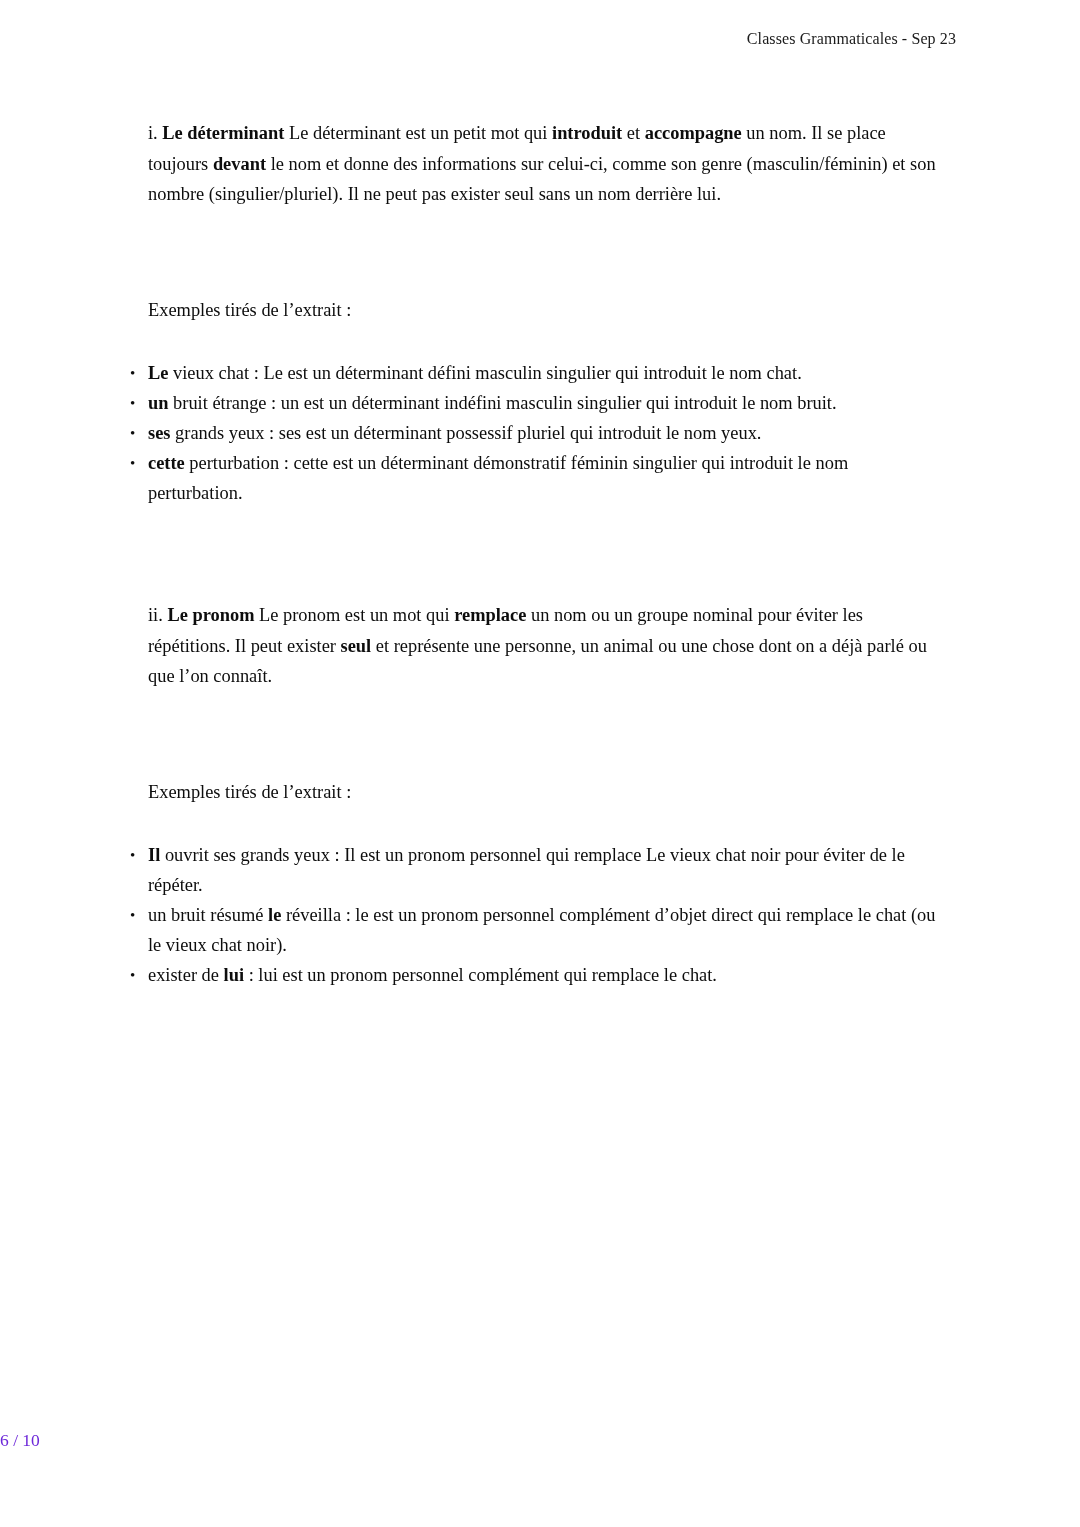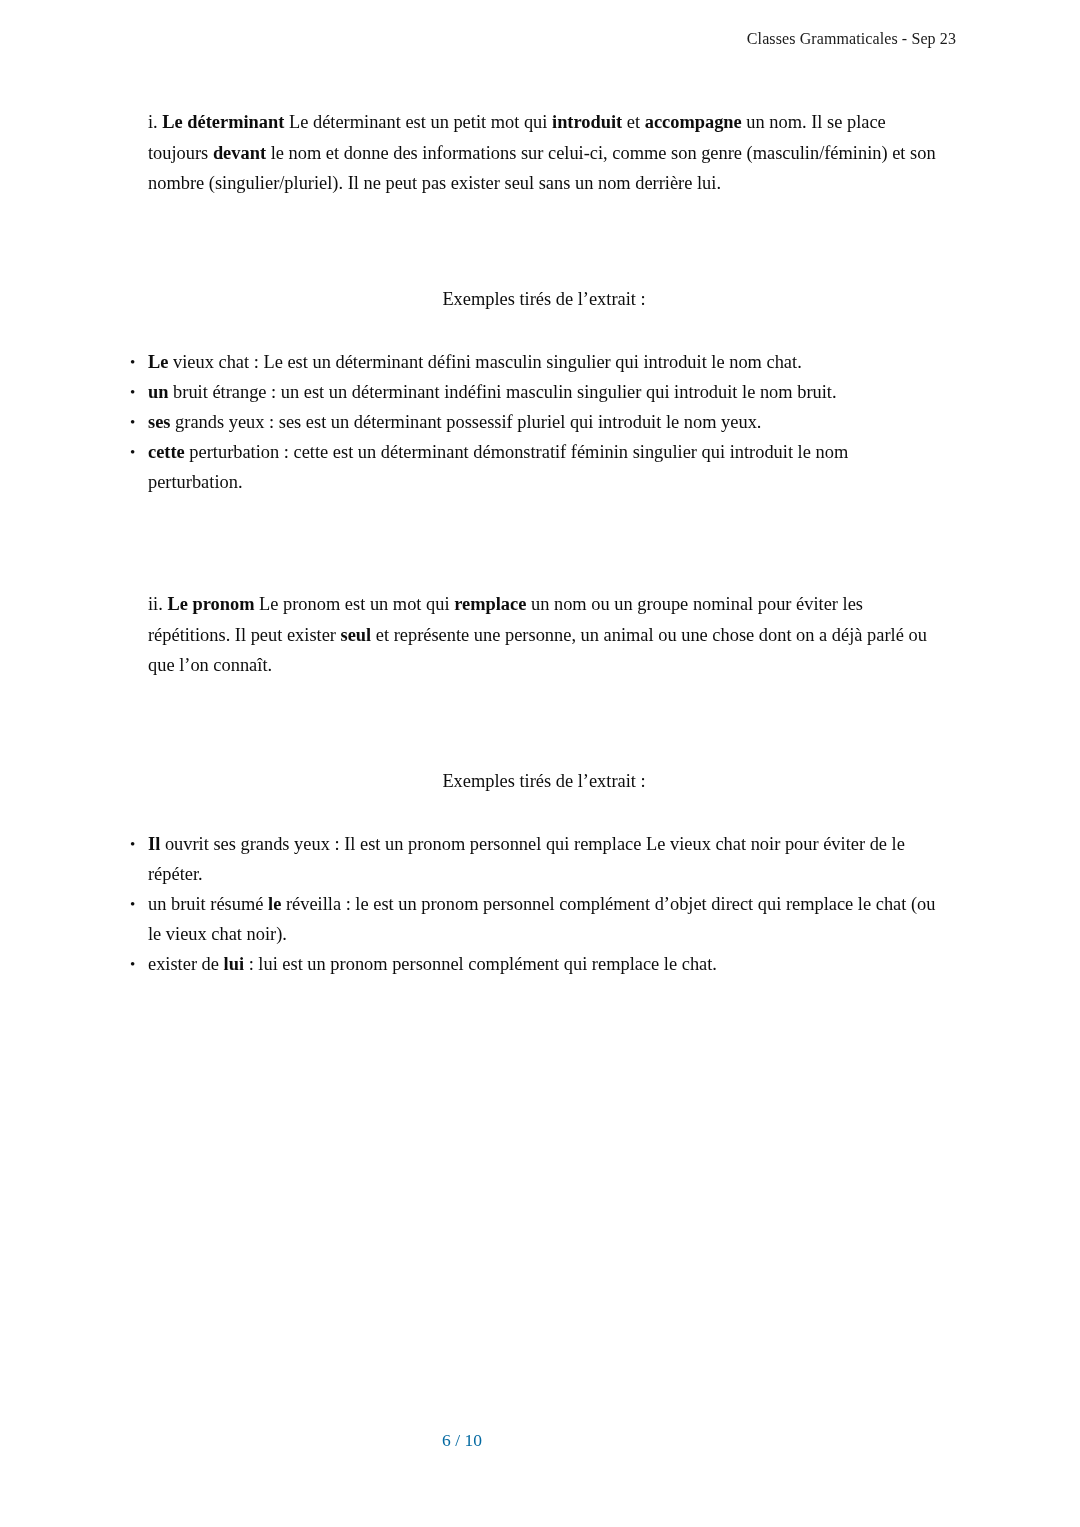--- a/index.html
+++ b/index.html
@@ -28,21 +28,21 @@
     right: 124px;
     font-size: 16px;
     letter-spacing: 0.1px;
     color: #1a1a1a;
     white-space: nowrap;
   }
 
   
   .body-column {
     position: absolute;
-    top: 107px;
+    top: 118px;
     left: 128px;
     width: 812px;
   }
 
   p, ul {
     margin: 0;
     padding: 0;
   }
 
   .para {
@@ -55,21 +55,20 @@
   }
 
   .section-para {
     margin-left: 20px;
   }
 
   .lead-in {
     font-size: 18.4px;
     line-height: 30.5px;
     margin-left: 20px;
-    text-align: center;
   }
 
   .bullets {
     list-style: none;
     font-size: 18.4px;
     line-height: 30px;
     margin-left: 0;
     width: 812px;
   }
   .bullets li {
@@ -99,23 +98,23 @@
   .gap-md { height: 33px; }
   .gap-xl { height: 92px; }
   .gap-summary { height: 40px; }
 
   
   .page-footer {
     position: absolute;
     top: 1430px;
     left: 0;
     width: 924px;
-    text-align: center;
+    text-align: left;
     font-size: 17.5px;
-    color: #0369a1;
+    color: #6d28d9;
   }
 </style>
 </head>
 <body>
 
 <div class="page">
 
   <div class="running-header">Classes Grammaticales - Sep 23</div>
 
   <div class="body-column">

